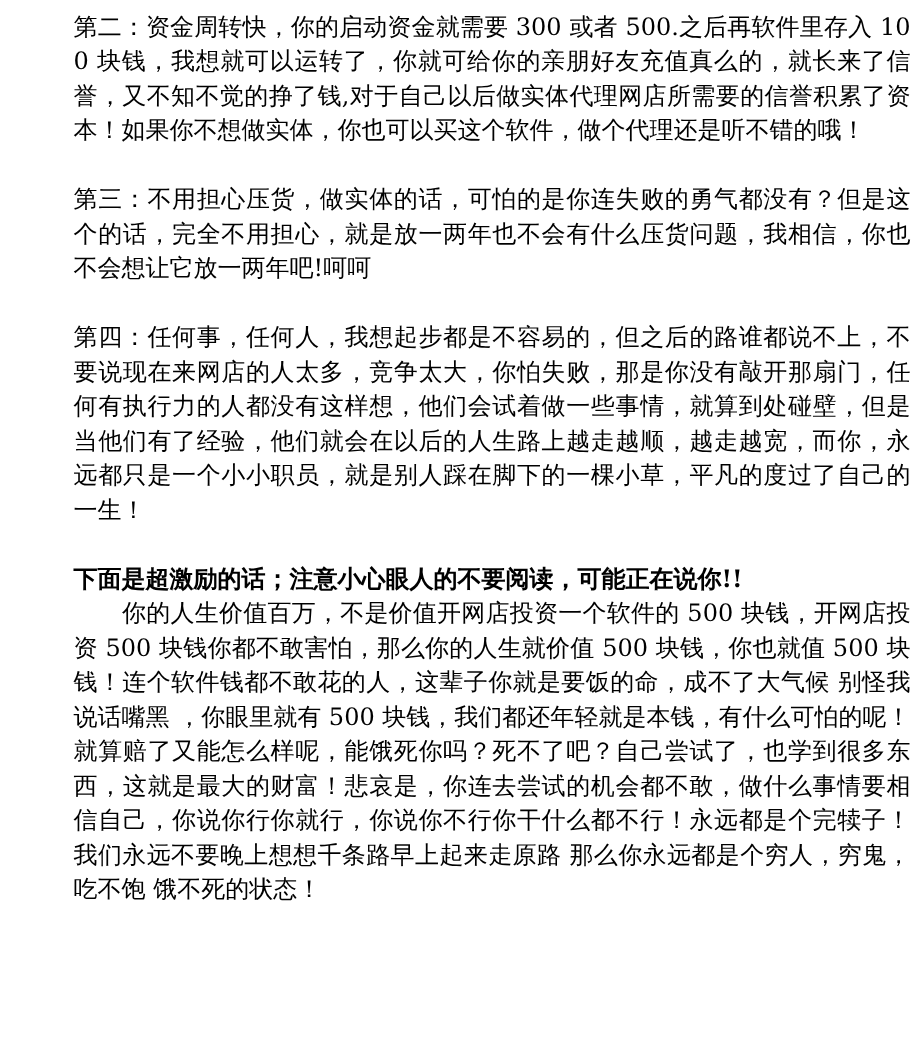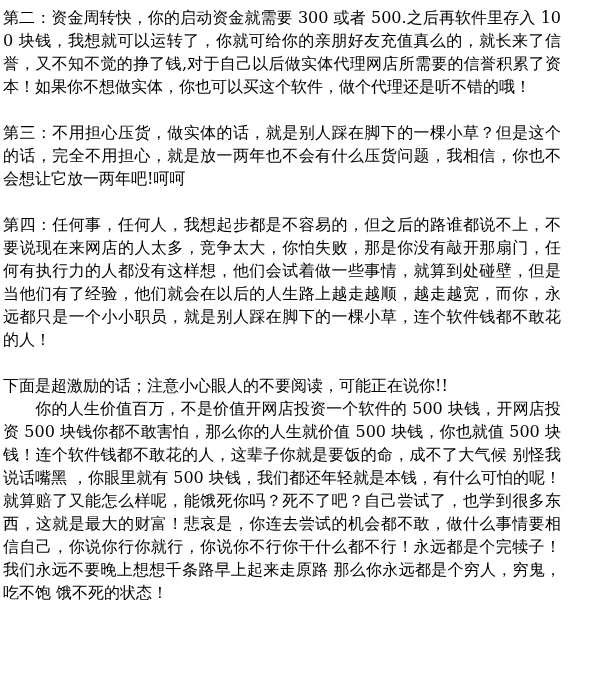--- a/index.html
+++ b/index.html
@@ -15,36 +15,38 @@
   }
   .doc {
     box-sizing: border-box;
     width: 564px;
     height: 693px;
     padding: 6px 3px 0 3px;
     color: #000000;
     font-size: 16px;
     line-height: 23px;
     text-align: justify;
+    margin-left: 46px;
   }
   .para {
     margin: 0 0 23px 0;
     word-break: break-all;
   }
   .para.tight {
     margin-bottom: 0;
+    font-weight: bold;
   }
 </style>
 </head>
 <body>
 
 <div class="doc">
   <p class="para">第二：资金周转快，你的启动资金就需要 300 或者 500.之后再软件里存入 100 块钱，我想就可以运转了，你就可给你的亲朋好友充值真么的，就长来了信誉，又不知不觉的挣了钱,对于自己以后做实体代理网店所需要的信誉积累了资本！如果你不想做实体，你也可以买这个软件，做个代理还是听不错的哦！</p>
 
-  <p class="para">第三：不用担心压货，做实体的话，就是别人踩在脚下的一棵小草？但是这个的话，完全不用担心，就是放一两年也不会有什么压货问题，我相信，你也不会想让它放一两年吧!呵呵</p>
+  <p class="para">第三：不用担心压货，做实体的话，可怕的是你连失败的勇气都没有？但是这个的话，完全不用担心，就是放一两年也不会有什么压货问题，我相信，你也不会想让它放一两年吧!呵呵</p>
 
-  <p class="para">第四：任何事，任何人，我想起步都是不容易的，但之后的路谁都说不上，不要说现在来网店的人太多，竞争太大，你怕失败，那是你没有敲开那扇门，任何有执行力的人都没有这样想，他们会试着做一些事情，就算到处碰壁，但是当他们有了经验，他们就会在以后的人生路上越走越顺，越走越宽，而你，永远都只是一个小小职员，就是别人踩在脚下的一棵小草，连个软件钱都不敢花的人！</p>
+  <p class="para">第四：任何事，任何人，我想起步都是不容易的，但之后的路谁都说不上，不要说现在来网店的人太多，竞争太大，你怕失败，那是你没有敲开那扇门，任何有执行力的人都没有这样想，他们会试着做一些事情，就算到处碰壁，但是当他们有了经验，他们就会在以后的人生路上越走越顺，越走越宽，而你，永远都只是一个小小职员，就是别人踩在脚下的一棵小草，平凡的度过了自己的一生！</p>
 
   <p class="para tight">下面是超激励的话；注意小心眼人的不要阅读，可能正在说你!!</p>
 
 
   <p class="para">　　你的人生价值百万，不是价值开网店投资一个软件的 500 块钱，开网店投资 500 块钱你都不敢害怕，那么你的人生就价值 500 块钱，你也就值 500 块钱！连个软件钱都不敢花的人，这辈子你就是要饭的命，成不了大气候 别怪我说话嘴黑 ，你眼里就有 500 块钱，我们都还年轻就是本钱，有什么可怕的呢！就算赔了又能怎么样呢，能饿死你吗？死不了吧？自己尝试了，也学到很多东西，这就是最大的财富！悲哀是，你连去尝试的机会都不敢，做什么事情要相信自己，你说你行你就行，你说你不行你干什么都不行！永远都是个完犊子！我们永远不要晚上想想千条路早上起来走原路 那么你永远都是个穷人，穷鬼，吃不饱 饿不死的状态！</p>
 </div>
 
 </body></html>

